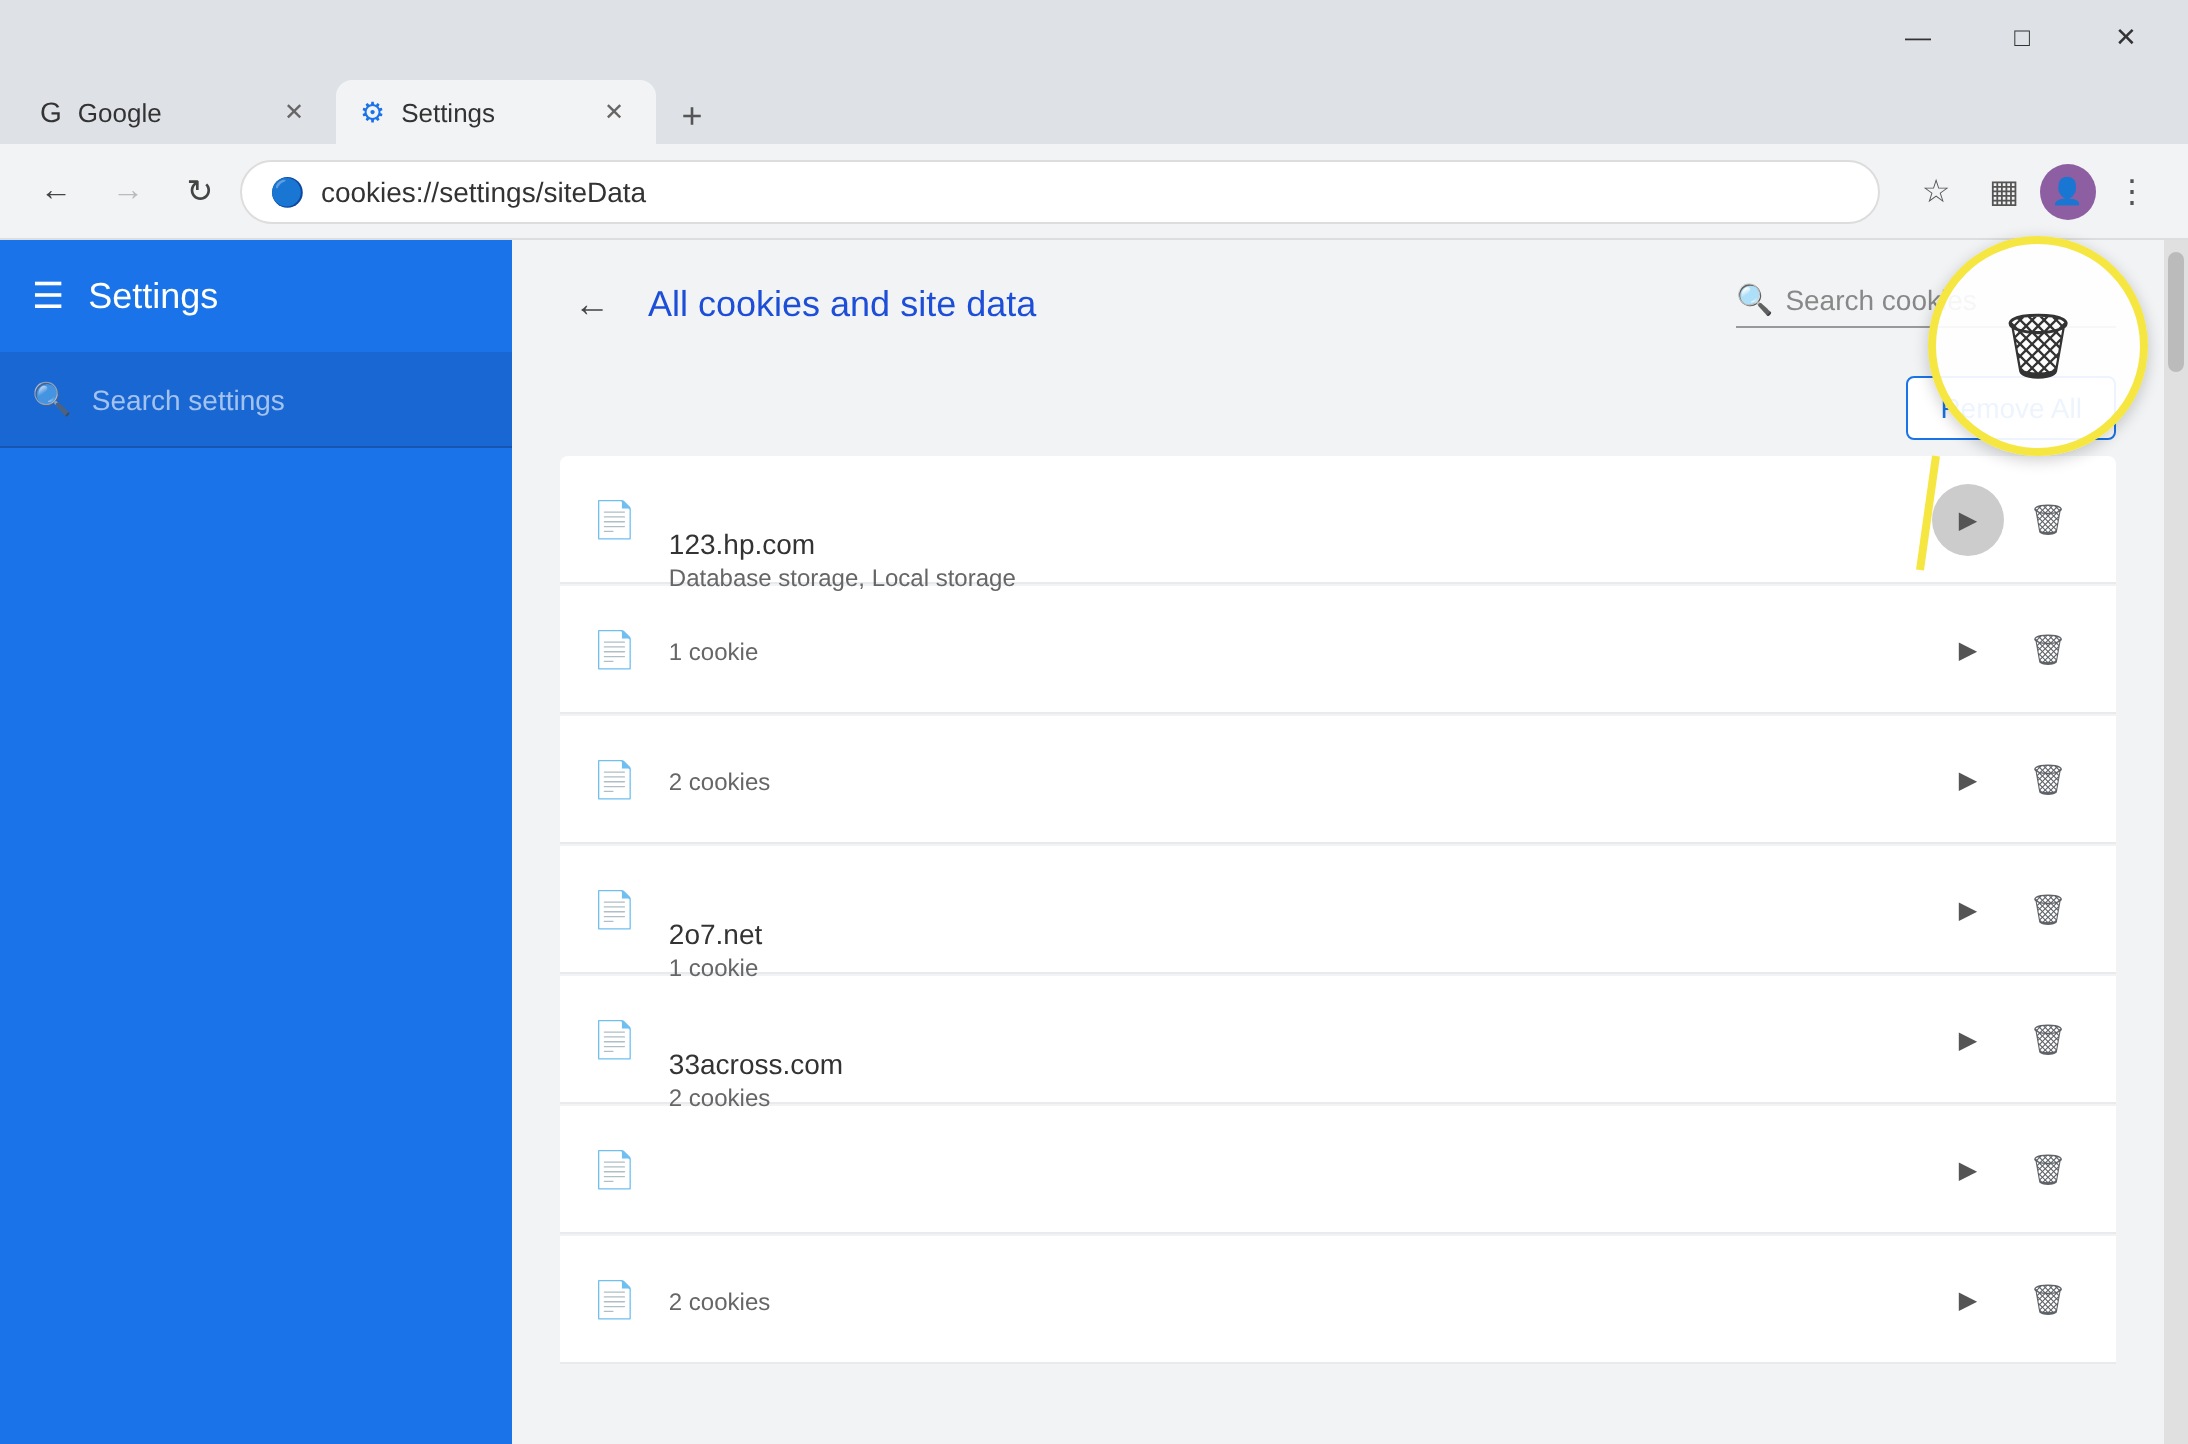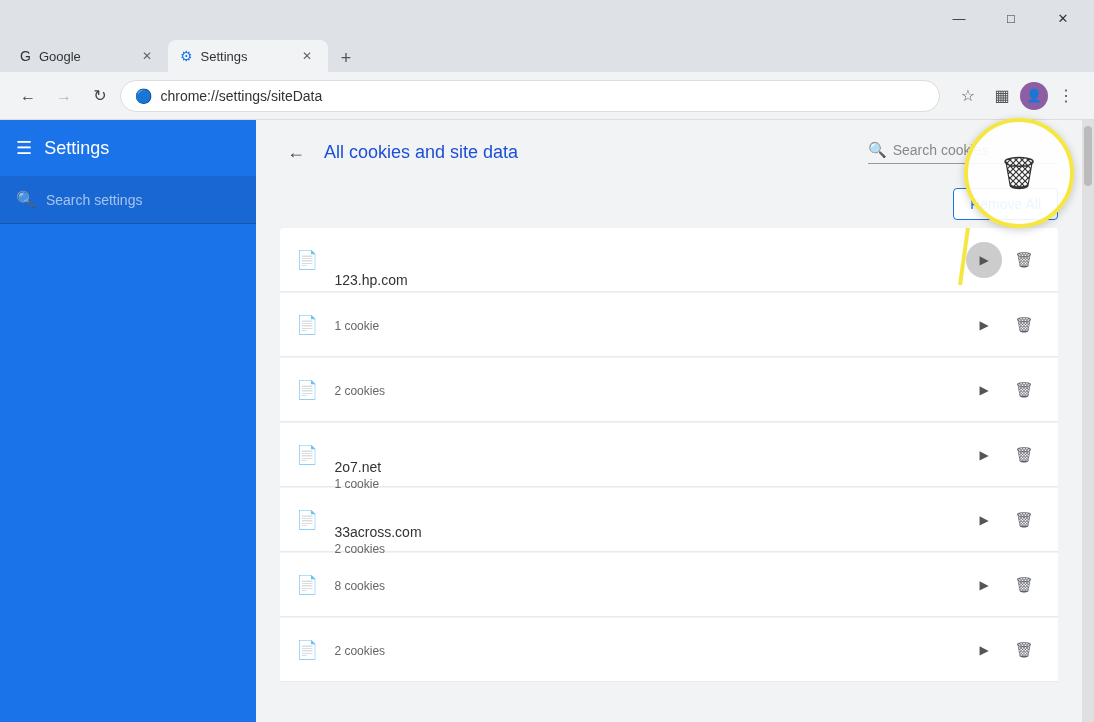--- a/index.html
+++ b/index.html
@@ -289,21 +289,21 @@
     <div class="new-tab-btn">+</div>
   </div>
 
   <div class="address-bar">
     <button class="nav-btn">←</button>
     <button class="nav-btn" style="color:#bbb;">→</button>
     <button class="nav-btn">↻</button>
     <div class="address-input-wrap">
       <span class="address-favicon">🔵</span>
       <span class="address-text">
-        <span style="color:#333;">chrome://</span><span style="color:#333;">settings/siteData</span>
+        <span style="color:#333;">cookies://</span><span style="color:#333;">settings/siteData</span>
       </span>
     </div>
     <div class="toolbar-icons">
       <button class="toolbar-icon-btn">☆</button>
       <button class="toolbar-icon-btn">▦</button>
       <div class="avatar">👤</div>
       <button class="toolbar-icon-btn">⋮</button>
     </div>
   </div>
 
@@ -336,20 +336,21 @@
       <div class="remove-all-wrap">
         <button class="remove-all-btn">Remove All</button>
       </div>
 
       <div class="sites-list">
 
         <div class="site-row" style="border-radius:4px 4px 0 0;">
           <span class="site-file-icon">📄</span>
           <div class="site-info">
             <div class="site-name">123.hp.com</div>
+            <div class="site-desc">Database storage, Local storage</div>
           </div>
           <div class="site-actions">
             <button class="site-expand-btn active" style="background:#ccc;">▶</button>
             <button class="site-delete-btn" style="color:#5f6368;">🗑</button>
           </div>
         </div>
 
         <div class="site-row">
           <span class="site-file-icon">📄</span>
           <div class="site-info">
@@ -392,21 +393,20 @@
           </div>
           <div class="site-actions">
             <button class="site-expand-btn">▶</button>
             <button class="site-delete-btn" style="color:#5f6368;">🗑</button>
           </div>
         </div>
 
         <div class="site-row">
           <span class="site-file-icon">📄</span>
           <div class="site-info">
-            <div class="site-desc">8 cookies</div>
           </div>
           <div class="site-actions">
             <button class="site-expand-btn">▶</button>
             <button class="site-delete-btn" style="color:#5f6368;">🗑</button>
           </div>
         </div>
 
         <div class="site-row">
           <span class="site-file-icon">📄</span>
           <div class="site-info">

